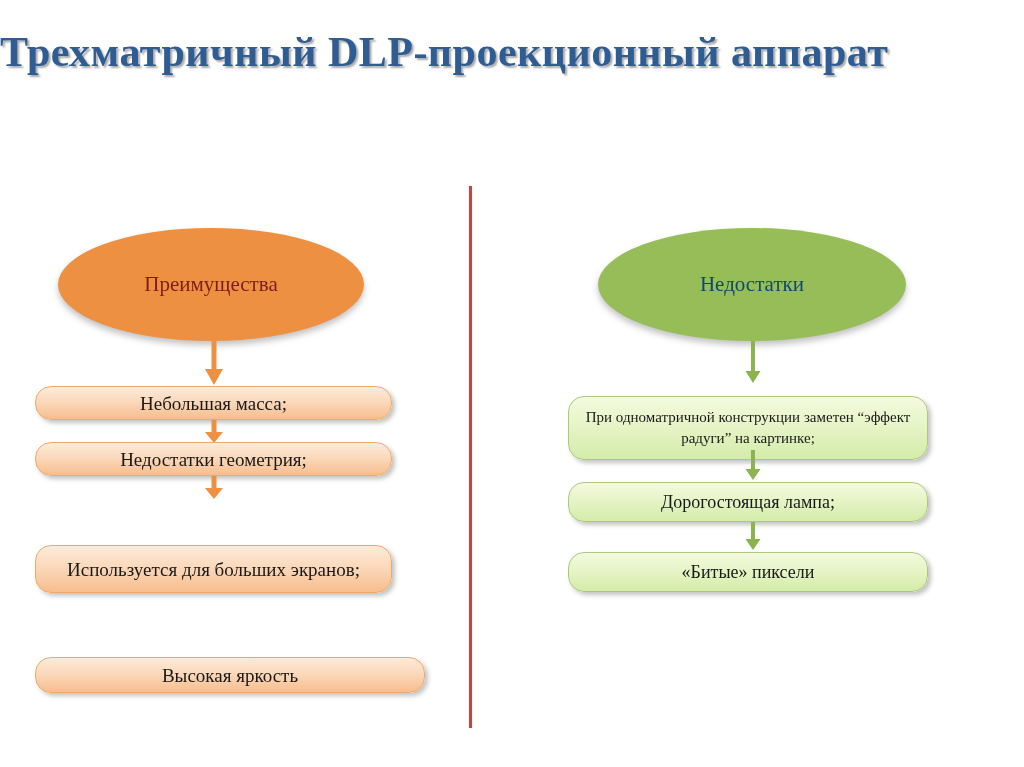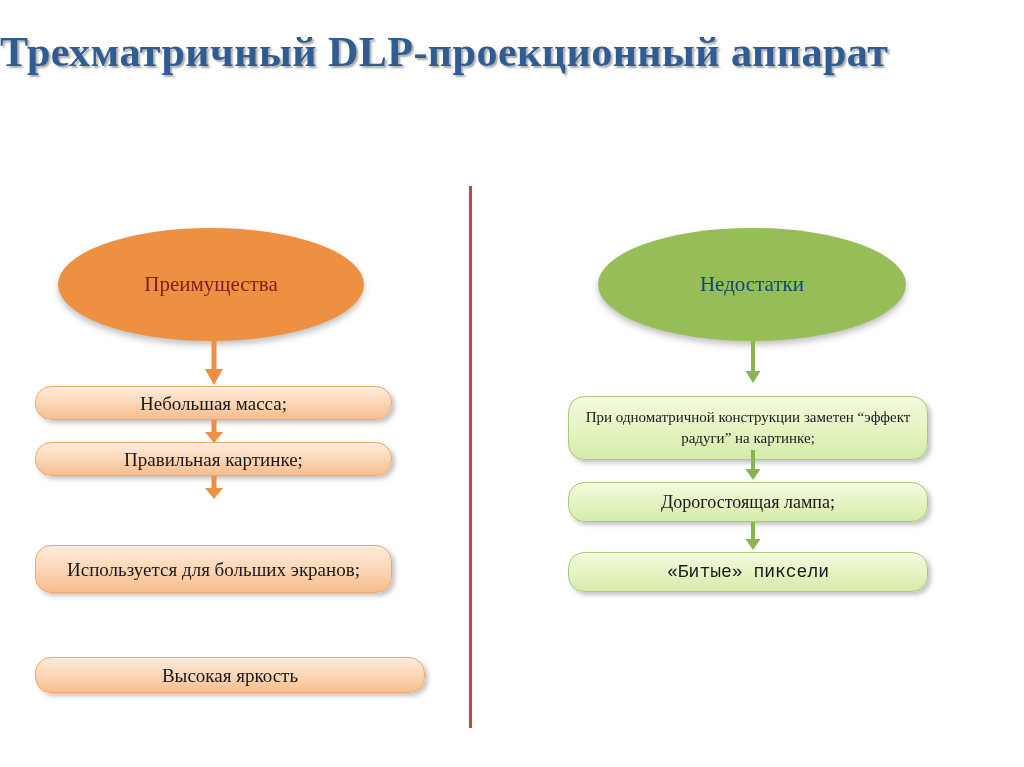--- a/index.html
+++ b/index.html
@@ -138,21 +138,21 @@
     <span class="box-text">Небольшая масса;</span>
   </div>
 
   <div class="arrow" style="left:201px; top:420px;">
     <svg width="26" height="24" viewBox="0 0 26 24">
       <path d="M10.5 0 H15.5 V12 H22 L13 23 L4 12 H10.5 Z" fill="#ed9042"></path>
     </svg>
   </div>
 
   <div class="node-box box-orange" style="left:35px; top:442px; width:357px; height:34px;">
-    <span class="box-text">Правильная картинке;</span>
+    <span class="box-text">Недостатки геометрия;</span>
   </div>
 
   <div class="arrow" style="left:201px; top:476px;">
     <svg width="26" height="24" viewBox="0 0 26 24">
       <path d="M10.5 0 H15.5 V12 H22 L13 23 L4 12 H10.5 Z" fill="#ed9042"></path>
     </svg>
   </div>
 
 
   <div class="node-box box-orange" style="left:35px; top:545px; width:357px; height:48px;">
@@ -191,17 +191,17 @@
   <div class="node-box box-green normal-text" style="left:98px; top:482px; width:360px; height:40px;">
     <span class="box-text">Дорогостоящая лампа;</span>
   </div>
 
   <div class="arrow" style="left:270px; top:522px;">
     <svg width="26" height="30" viewBox="0 0 26 30">
       <path d="M11 0 H15 V17 H20.5 L13 28 L5.5 17 H11 Z" fill="#8bb44e"></path>
     </svg>
   </div>
 
-  <div class="node-box box-green normal-text" style="left:98px; top:552px; width:360px; height:40px;font-family:Liberation Mono, monospace;">
+  <div class="node-box box-green normal-text" style="left:98px; top:552px; width:360px; height:40px;">
     <span class="box-text">«Битые» пиксели</span>
   </div>
 
 </div>
 
 </body></html>

